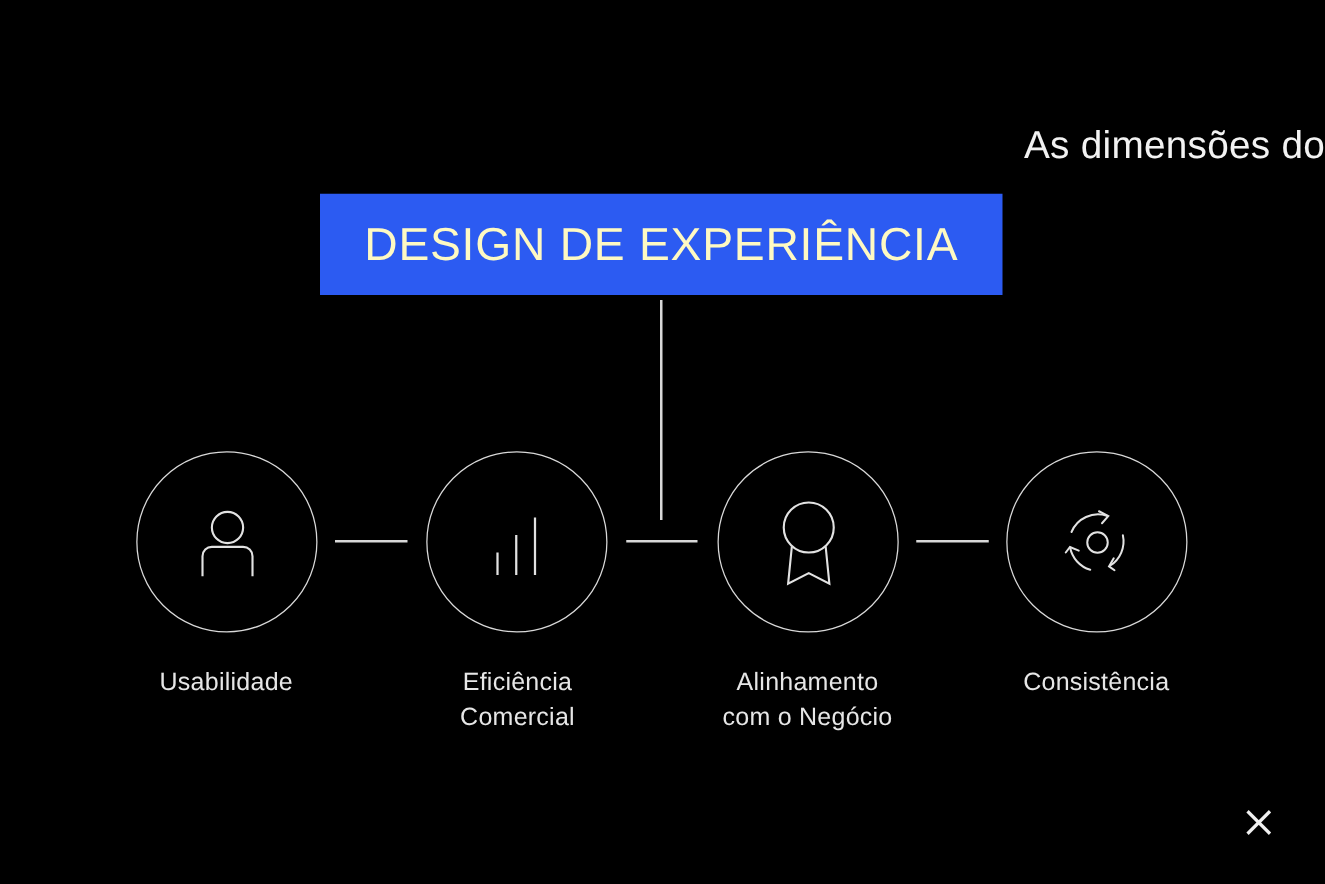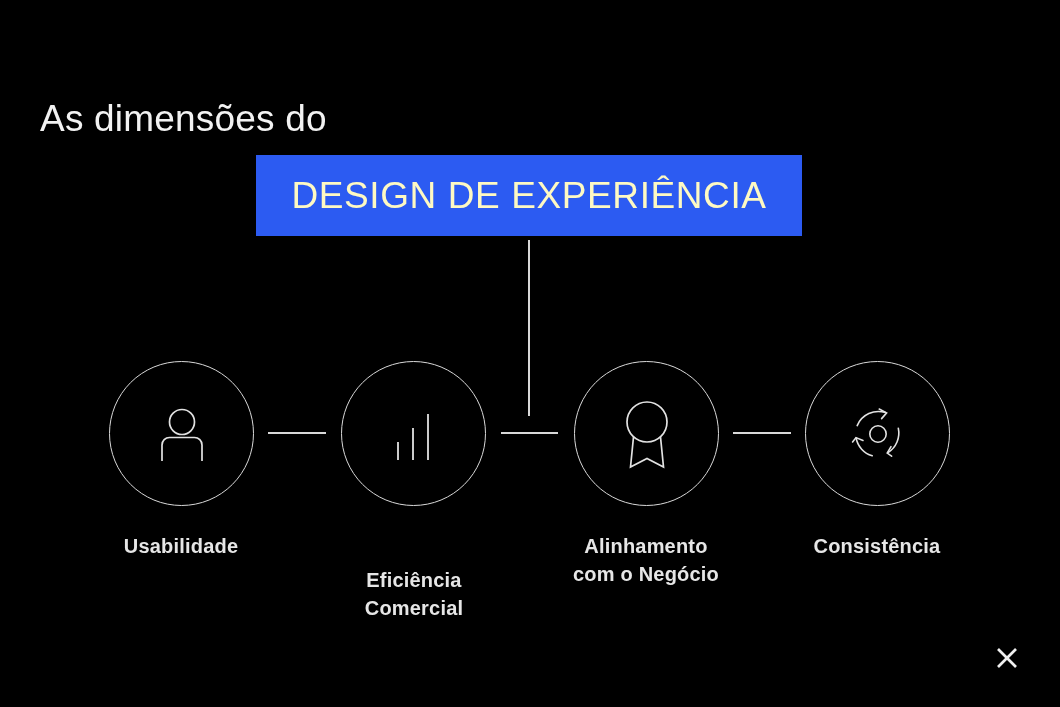--- a/index.html
+++ b/index.html
@@ -14,22 +14,22 @@
     position:relative;
     width:1060px; height:707px;
     background:#000000;
   }
 
   
   .subtitle {
     position:absolute;
     left:0; top:99px;
     width:1060px;
-    text-align:left;
-    font-size:37px;
+    text-align:right;
+    font-size:31px;
     font-weight:300;
     letter-spacing:0.2px;
     color:#f2f2f2;
     line-height:1.1;
     padding-left:40px;
   }
   .title-banner {
     position:absolute;
     left:256px; top:155px;
     width:546px; height:81px;
@@ -95,28 +95,28 @@
   .link-2 { left:501px; width:57px; }
   .link-3 { left:733px; width:58px; }
 
   
   .caption {
     position:absolute;
     top:532px;
     width:250px;
     text-align:center;
     font-size:20px;
-    font-weight:700;
+    font-weight:400;
     color:#e6e6e6;
     line-height:1.42;
     letter-spacing:0.2px;
     white-space:pre-line;
   }
   .cap-1 { left:56px; }
-  .cap-2 { left:289px;margin-top:34px; }
+  .cap-2 { left:289px; }
   .cap-3 { left:521px; }
   .cap-4 { left:752px; }
 
   
   .logo {
     position:absolute;
     left:991px; top:641px;
     width:32px; height:32px;
   }
 

